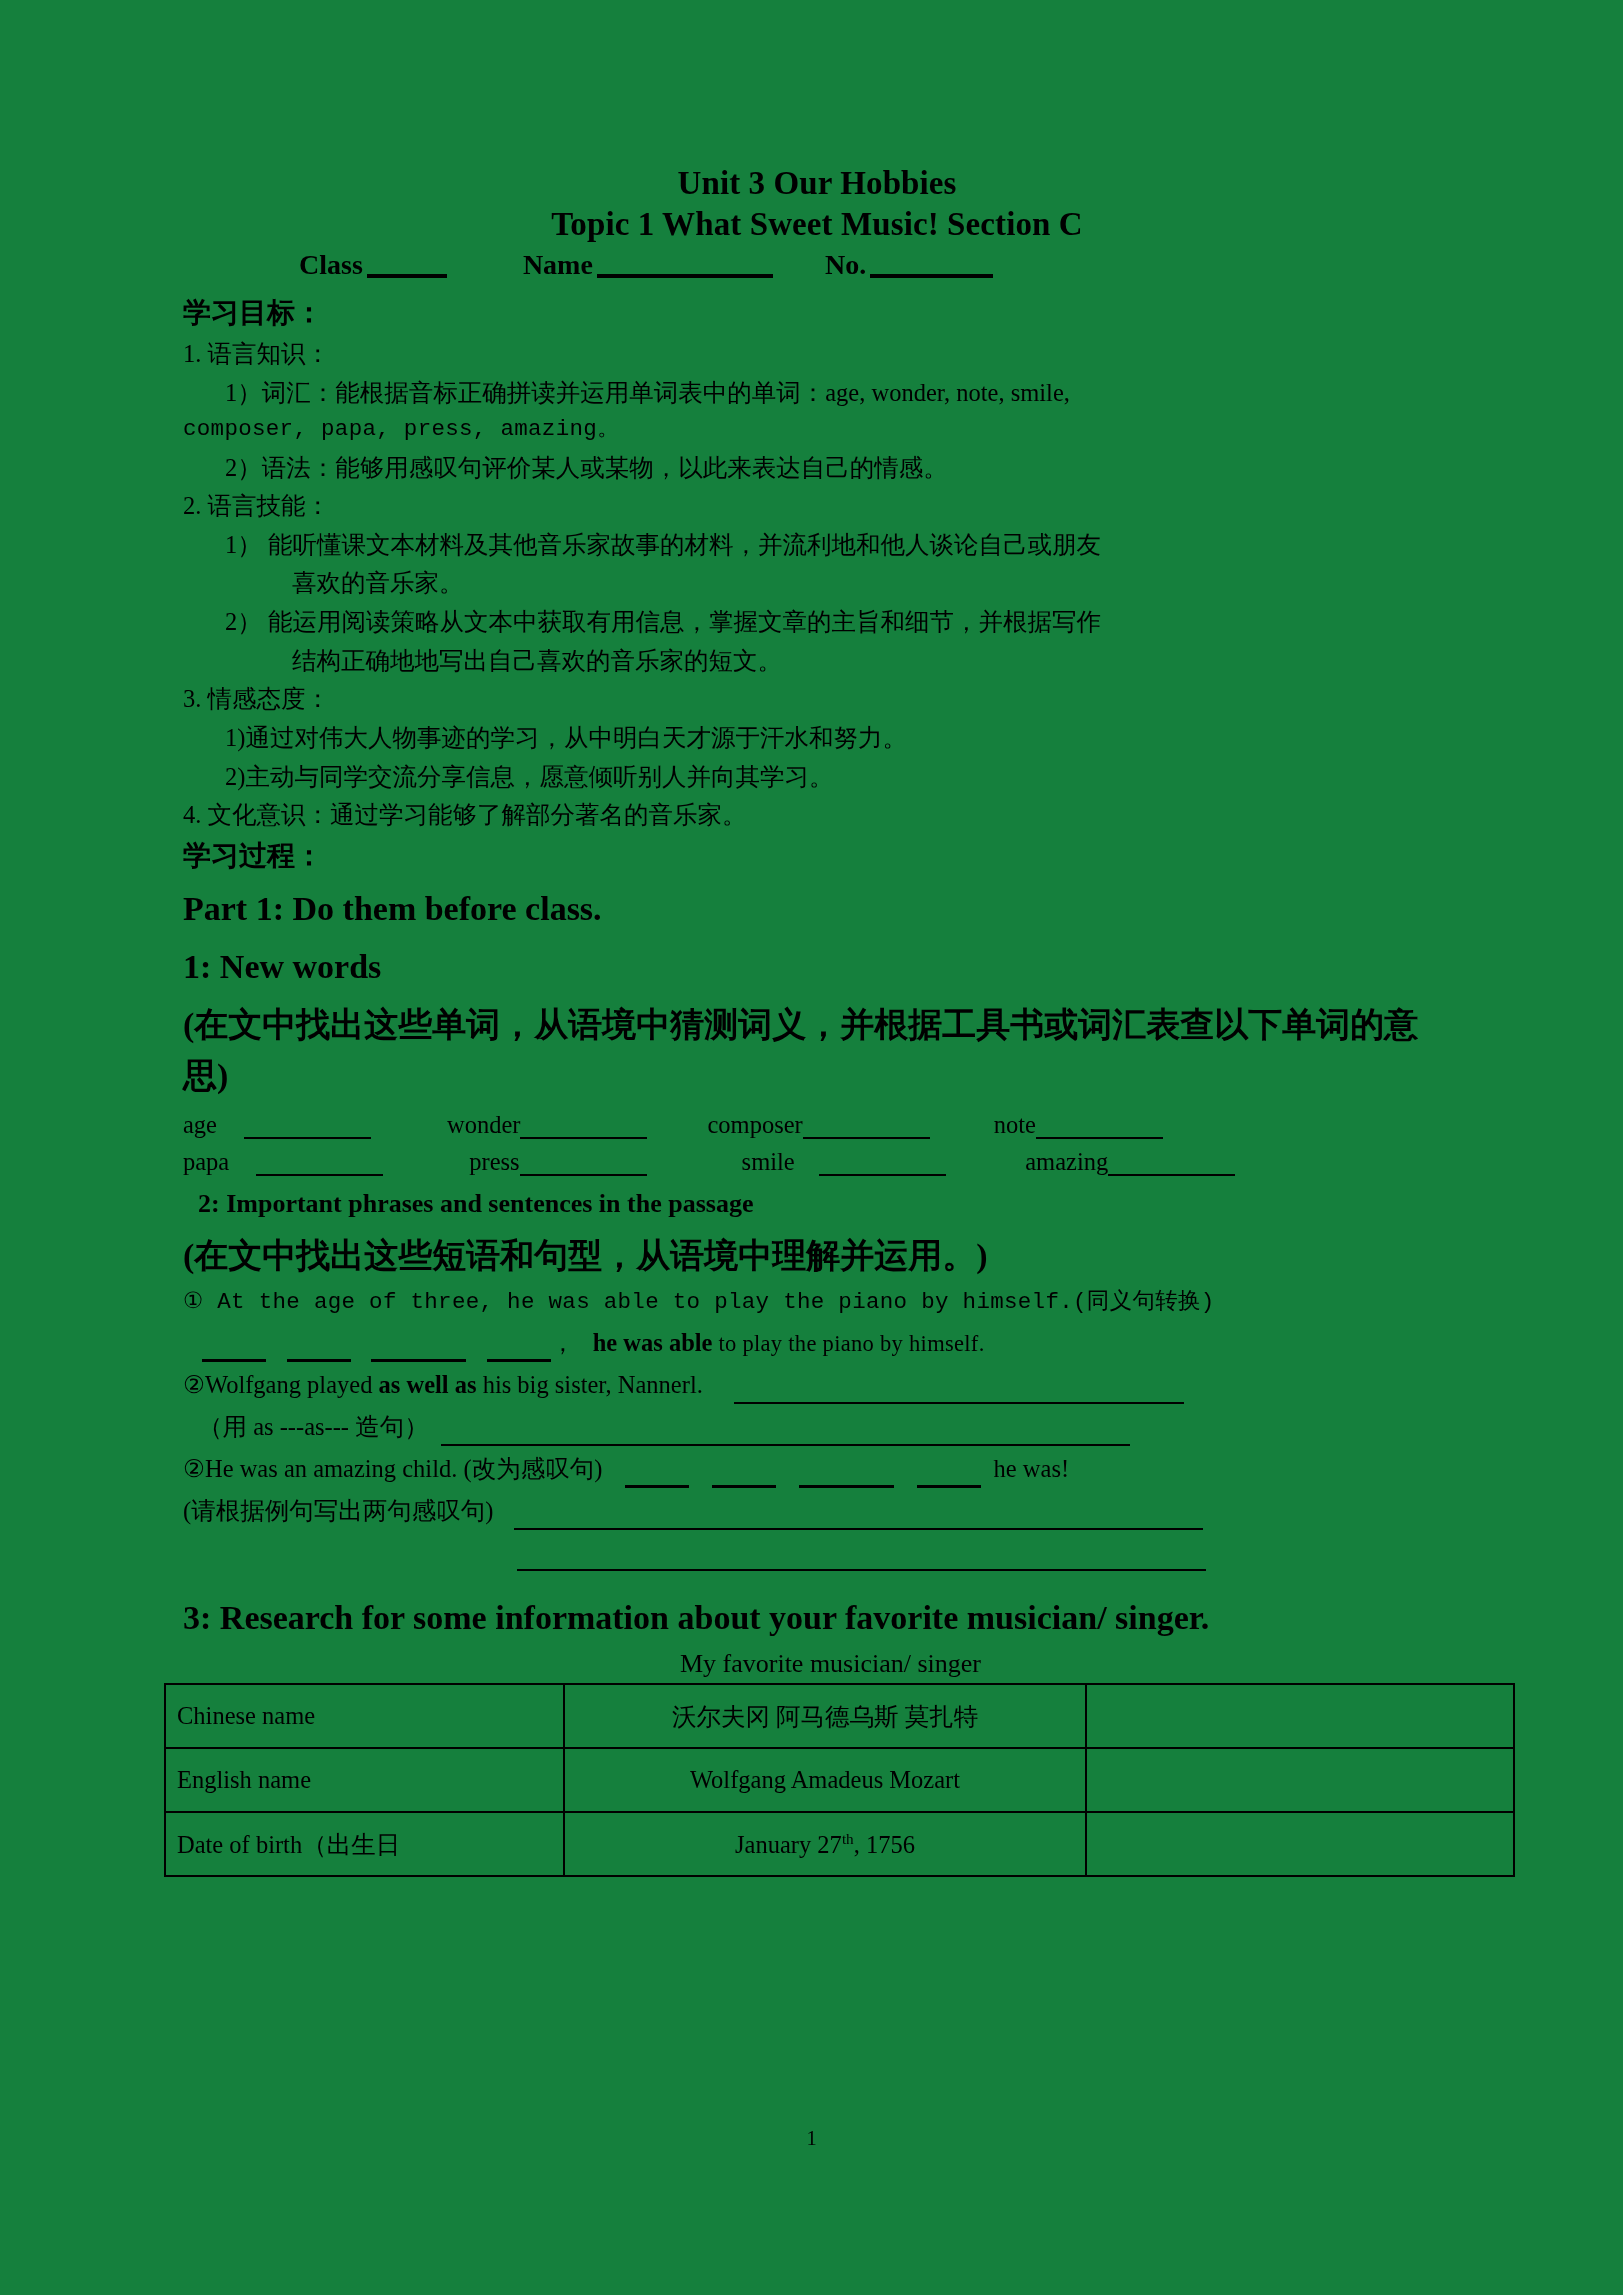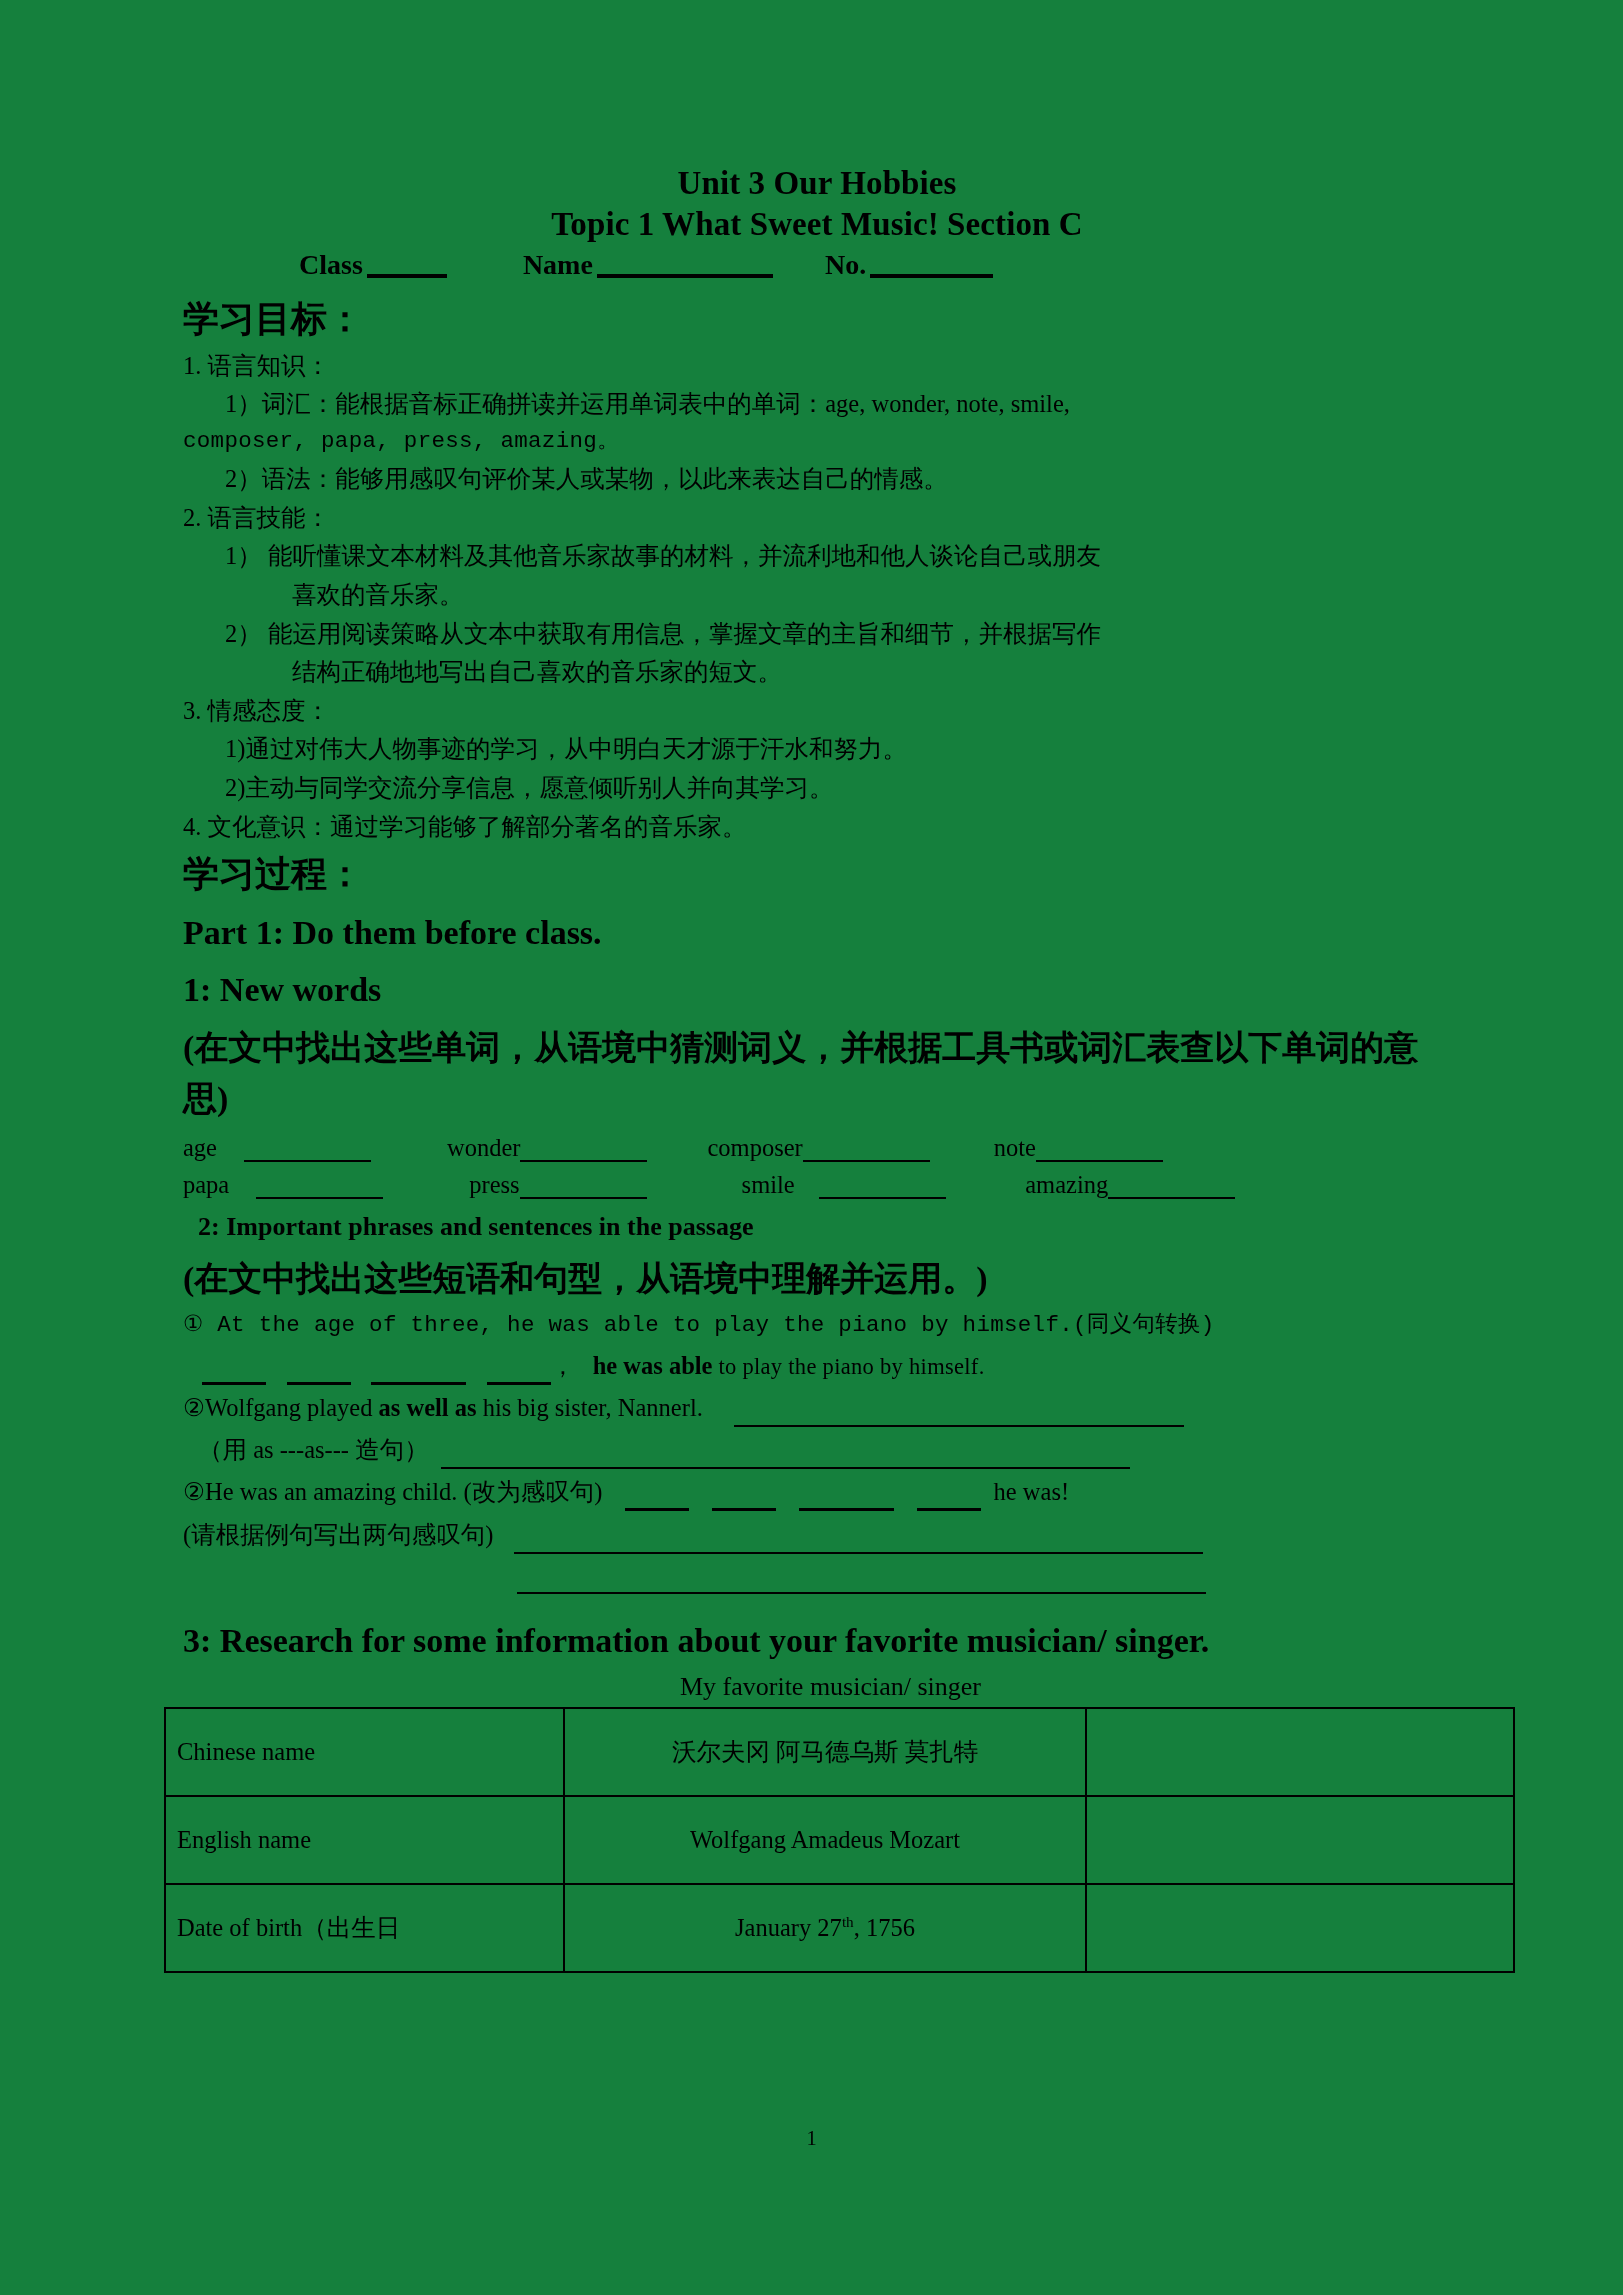--- a/index.html
+++ b/index.html
@@ -52,21 +52,21 @@
   }
   .gap-a { width: 76px; }
   .gap-b { width: 52px; }
   .b1 { width: 80px; }
   .b2 { width: 176px; }
   .b3 { width: 123px; }
 
   
   .h-cn {
     font-weight: bold;
-    font-size: 36px;
+    font-size: 28px;
     line-height: 1.45;
     margin: 2.7px 0 1.4px 0;
   }
   .h-en {
     font-weight: bold;
     font-size: 34px;
     line-height: 1.5;
     margin: 6.8px 0 4.1px 0;
   }
   .h-en-indent {
@@ -162,21 +162,21 @@
   table.info {
     border-collapse: collapse;
     width: 1276px;
     margin-left: -19px;
     table-layout: fixed;
   }
   table.info td {
     border: 2px solid #000;
     height: 56px;
     font-size: 24.5px;
-    padding: 15px 11px;
+    padding: 3px 11px;
     vertical-align: middle;
   }
   table.info td.c1 { width: 375px; text-align: left; }
   table.info td.c2 { width: 498px; text-align: center; }
   table.info td.c3 { width: 404px; }
   .sup { font-size: 0.62em; vertical-align: super; }
 
   
   .pagenum {
     position: absolute;

